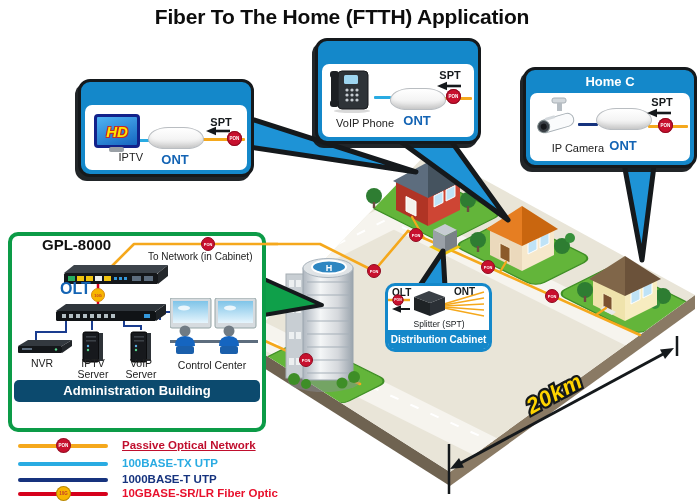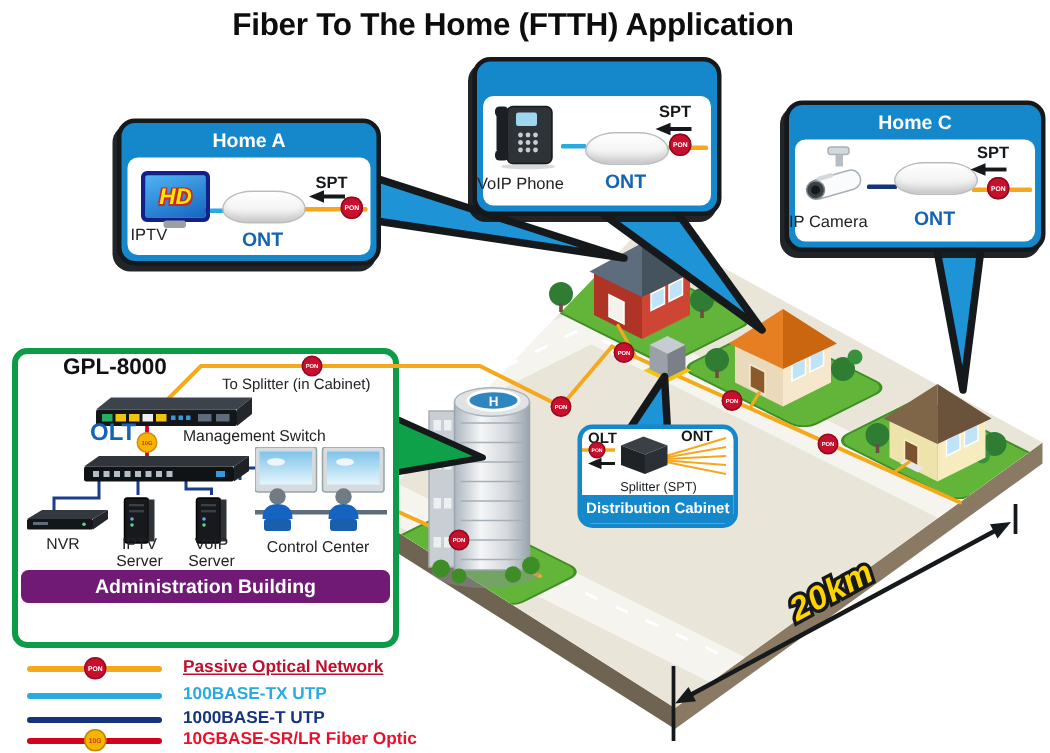--- a/index.html
+++ b/index.html
@@ -9,21 +9,21 @@
   .title{position:absolute;top:5px;left:0;right:16px;text-align:center;
          font-size:21px;font-weight:900;color:#0d0d0d;letter-spacing:-.2px;}
   svg.scene{position:absolute;left:0;top:0;}
 
   
   .callout{position:absolute;background:#1488CA;border:3px solid #15191c;border-radius:12px;
            box-shadow:-3px 4px 0 rgba(21,25,28,.95);}
   .callout .hdr{position:absolute;top:0;left:0;right:0;height:22px;color:#fff;font-weight:bold;
                 font-size:13px;text-align:center;line-height:23px;}
   .callout .body{position:absolute;left:4px;right:4px;top:23px;bottom:4px;background:#fff;border-radius:7px;}
-  .lbl{position:absolute;font-size:11px;color:#222;text-align:left;}
+  .lbl{position:absolute;font-size:11px;color:#222;text-align:right;}
   .ont-lbl{position:absolute;font-size:13px;font-weight:800;color:#1464B4;text-align:center;}
   .spt-lbl{position:absolute;font-size:11px;font-weight:600;color:#15191c;text-align:center;}
   .hline{position:absolute;height:3px;border-radius:1px;}
   .blue-l{background:#29ABE2;}
   .navy-l{background:#16337E;}
   .orange-l{background:#F5A81C;}
   .pon{position:absolute;width:15px;height:15px;border-radius:50%;background:#C8102E;color:#fff;
        font-size:4.5px;font-weight:bold;display:flex;align-items:center;justify-content:center;
        box-shadow:inset 0 0 0 1px #8E0B20;z-index:3;}
   .ont{position:absolute;width:54px;height:20px;
@@ -36,21 +36,21 @@
               background:#9aa0a6;border-radius:2px;}
   .hdtv span{font-size:15px;font-weight:800;font-style:italic;color:#FFE600;
              text-shadow:1px 1px 0 #C62828,-1px 1px 0 #C62828,1px -1px 0 #C62828,-1px -1px 0 #C62828;text-align:right;}
 
   
   .adminbox{position:absolute;left:8px;top:232px;width:258px;height:200px;background:#fff;
             border:4px solid #0C9B47;border-radius:10px;box-sizing:border-box;}
   .adminbox .model{position:absolute;left:30px;top:0px;font-size:15px;font-weight:800;}
   .adminbox .small{position:absolute;font-size:10px;color:#222;}
   .adminbox .olt-big{position:absolute;left:48px;top:44px;font-size:16px;font-weight:800;color:#1464B4;}
-  .adminbox .foot{position:absolute;left:2px;right:2px;top:144px;height:22px;background:#701a75;
+  .adminbox .foot{position:absolute;left:2px;right:2px;top:144px;height:22px;background:#0c4a6e;
                   border-radius:5px;color:#fff;font-weight:bold;font-size:13px;text-align:center;line-height:22px;}
   .dev-label{position:absolute;font-size:10.5px;color:#222;text-align:center;white-space:pre-line;line-height:11px;}
   .admin-net{position:absolute;left:0;top:0;overflow:visible;}
   .dev{position:absolute;}
 
   
   .cab{position:absolute;left:385px;top:283px;width:107px;height:69px;background:#fff;
        border:3px solid #1488CA;border-radius:10px;box-sizing:border-box;}
   .cab .foot{position:absolute;left:0;right:0;bottom:0;height:19px;background:#1488CA;
              border-radius:0 0 6px 6px;color:#fff;font-weight:bold;font-size:10px;
@@ -238,21 +238,20 @@
       <line x1="459" y1="464" x2="665" y2="353" stroke="#15191c" stroke-width="3"></line>
       <polygon points="450,469 464,467.5 459,458" fill="#15191c"></polygon>
       <polygon points="674,348 660,349.5 665,359" fill="#15191c"></polygon>
       <line x1="449" y1="444" x2="449" y2="494" stroke="#15191c" stroke-width="2.5"></line>
       <line x1="677" y1="336" x2="677" y2="356" stroke="#15191c" stroke-width="2.5"></line>
       <text x="558" y="400" transform="rotate(-28.5 558 400)" font-size="22" font-style="italic" font-weight="bold" fill="#FFD400" stroke="#15191c" stroke-width="4.5" paint-order="stroke" text-anchor="middle" letter-spacing="1">20km</text>
     </g>
   </svg>
 
   <div class="callout" style="left:78px;top:79px;width:170px;height:92px">
-    <div class="hdr">Home A</div>
     <div class="body"></div>
     <div class="hline blue-l" style="left:54px;top:57px;width:16px"></div>
     <div class="hline orange-l" style="left:119px;top:56px;width:45px"></div>
     <div class="hdtv" style="left:13px;top:32px">
         <span>HD</span>
       </div>
     <div class="lbl" style="left:6px;top:69px;width:56px">IPTV</div>
     <div class="ont" style="left:67px;top:45px"></div>
     <div class="ont-lbl" style="left:67px;top:70px;width:54px">ONT</div>
     <div class="spt-lbl" style="left:120px;top:34px;width:40px">SPT</div>
@@ -338,40 +337,39 @@
           <circle r="6.5" fill="#C8102E" stroke="#8E0B20"></circle>
           <text y="1.6" font-size="3.9" fill="#fff" font-weight="bold" text-anchor="middle">PON</text>
         </g>
       <g transform="translate(86 59)">
           <circle r="6.5" fill="#F7B500" stroke="#D68910"></circle>
           <text y="1.6" font-size="3.9" fill="#C0392B" font-weight="bold" text-anchor="middle">10G</text>
         </g>
     </svg>
 
     <div class="model">GPL-8000</div>
-    <div class="small" style="left:136px;top:15px;width:112px">To Splitter (in Cabinet)</div>
+    <div class="small" style="left:136px;top:15px;width:112px">To Network (in Cabinet)</div>
 
     <svg class="dev" style="left:46px;top:24px" width="112" height="26" viewBox="0 0 112 26">
       <polygon points="6,13 16,5 110,5 100,13" fill="#3C434A"></polygon>
       <rect x="6" y="13" width="94" height="11" rx="1.5" fill="#14171A"></rect>
       <polygon points="100,13 110,5 110,16 100,24" fill="#23272B"></polygon>
       <rect x="10" y="16" width="7" height="5" fill="#27AE60"></rect>
       <rect x="19" y="16" width="7" height="5" fill="#F1C40F"></rect>
       <rect x="28" y="16" width="7" height="5" fill="#F1C40F"></rect>
       <rect x="37" y="16" width="7" height="5" fill="#ECF0F1"></rect>
       <rect x="46" y="16" width="7" height="5" fill="#F1C40F"></rect>
       <rect x="56" y="17" width="3" height="3" fill="#3498DB"></rect>
         <rect x="61" y="17" width="3" height="3" fill="#3498DB"></rect>
         <rect x="66" y="17" width="3" height="3" fill="#3498DB"></rect>
       <rect x="74" y="16" width="9" height="5" fill="#5D6D7E"></rect>
         <rect x="86" y="16" width="9" height="5" fill="#5D6D7E"></rect>
     </svg>
     <div class="olt-big">OLT</div>
 
-    <div class="small" style="left:110px;top:49px;width:130px;font-size:10.5px">Management Switch</div>
     <svg class="dev" style="left:40px;top:64px" width="118" height="24" viewBox="0 0 118 24">
       <polygon points="4,11 14,4 114,4 104,11" fill="#2F353B"></polygon>
       <rect x="4" y="11" width="100" height="10" rx="1.5" fill="#101316"></rect>
       <polygon points="104,11 114,4 114,14 104,21" fill="#1E2226"></polygon>
       <g fill="#B2BEC3">
         <rect x="10" y="14" width="4" height="4"></rect>
           <rect x="17" y="14" width="4" height="4"></rect>
         <rect x="24" y="14" width="4" height="4"></rect>
           <rect x="31" y="14" width="4" height="4"></rect>
         <rect x="38" y="14" width="4" height="4"></rect>

